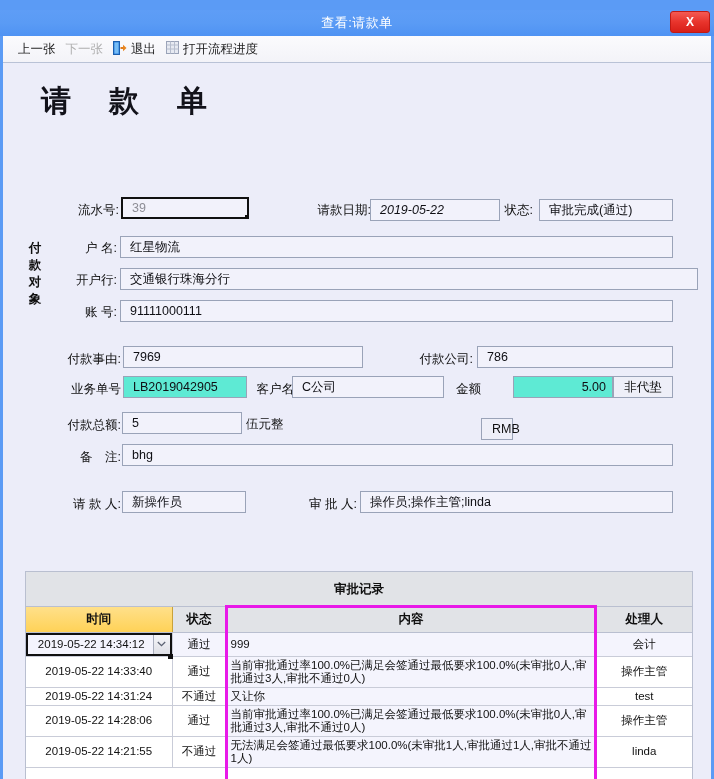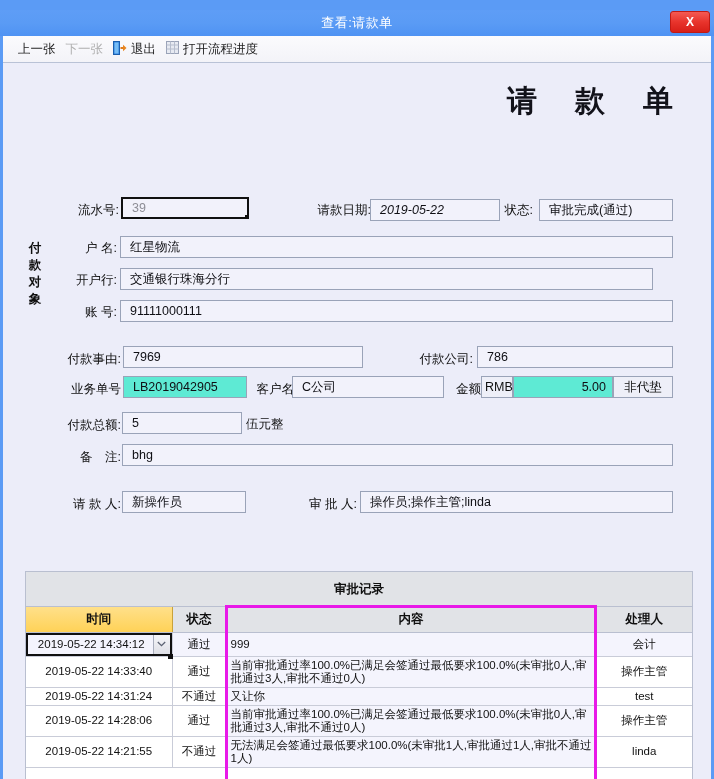--- a/index.html
+++ b/index.html
@@ -88,21 +88,21 @@
     left: 3px; top: 53px;
     width: 708px; height: 723px;
     background: #ecedf9;
     overflow: hidden;
   }
 
   .form-title {
     position: absolute;
     left: 0; top: 18px;
     width: 708px;
-    text-align: right;
+    text-align: left;
     font-family: Liberation Mono, monospace;
     font-size: 30px;
     font-weight: bold;
     letter-spacing: 38px;
     text-indent: 38px;
     color: #12121a;
   }
 
   .lbl {
     position: absolute;
@@ -150,21 +150,21 @@
     position: absolute;
     background: #eeeff8;
     border: 1px solid #9aa3b8;
     font-size: 12.5px;
     color: #101010;
     line-height: 20px;
     height: 22px;
     text-align: center;
     white-space: nowrap;
   }
-  .boxlbl.left { text-align: left; padding-left: 3px; }
+  .boxlbl.left { text-align: left; padding-left: 10px; margin-top: 42px; }
 
   .vlabel {
     position: absolute;
     left: 24px; top: 177px;
     width: 16px;
     font-size: 12.5px;
     font-weight: bold;
     color: #101010;
     line-height: 17px;
     text-align: center;
@@ -323,21 +323,21 @@
 
     <div class="lbl" style="left:430px; top:136px; width:100px;">状态:</div>
     <div class="fld" style="left:536px; top:136px; width:134px;">审批完成(通过)</div>
 
     <div class="vlabel">付款对象</div>
 
     <div class="lbl" style="left:52px; top:174px; width:62px;">户 名:</div>
     <div class="fld" style="left:117px; top:173px; width:553px;">红星物流</div>
 
     <div class="lbl" style="left:52px; top:206px; width:62px;">开户行:</div>
-    <div class="fld" style="left:117px; top:205px; width:533px;">交通银行珠海分行</div>
+    <div class="fld" style="left:117px; top:205px; width:578px;">交通银行珠海分行</div>
 
     <div class="lbl" style="left:52px; top:238px; width:62px;">账 号:</div>
     <div class="fld" style="left:117px; top:237px; width:553px;">91111000111</div>
 
     <div class="lbl" style="left:40px; top:285px; width:78px;">付款事由:</div>
     <div class="fld" style="left:120px; top:283px; width:240px;">7969</div>
 
     <div class="lbl" style="left:330px; top:285px; width:140px;">付款公司:</div>
     <div class="fld" style="left:474px; top:283px; width:196px;">786</div>
 

